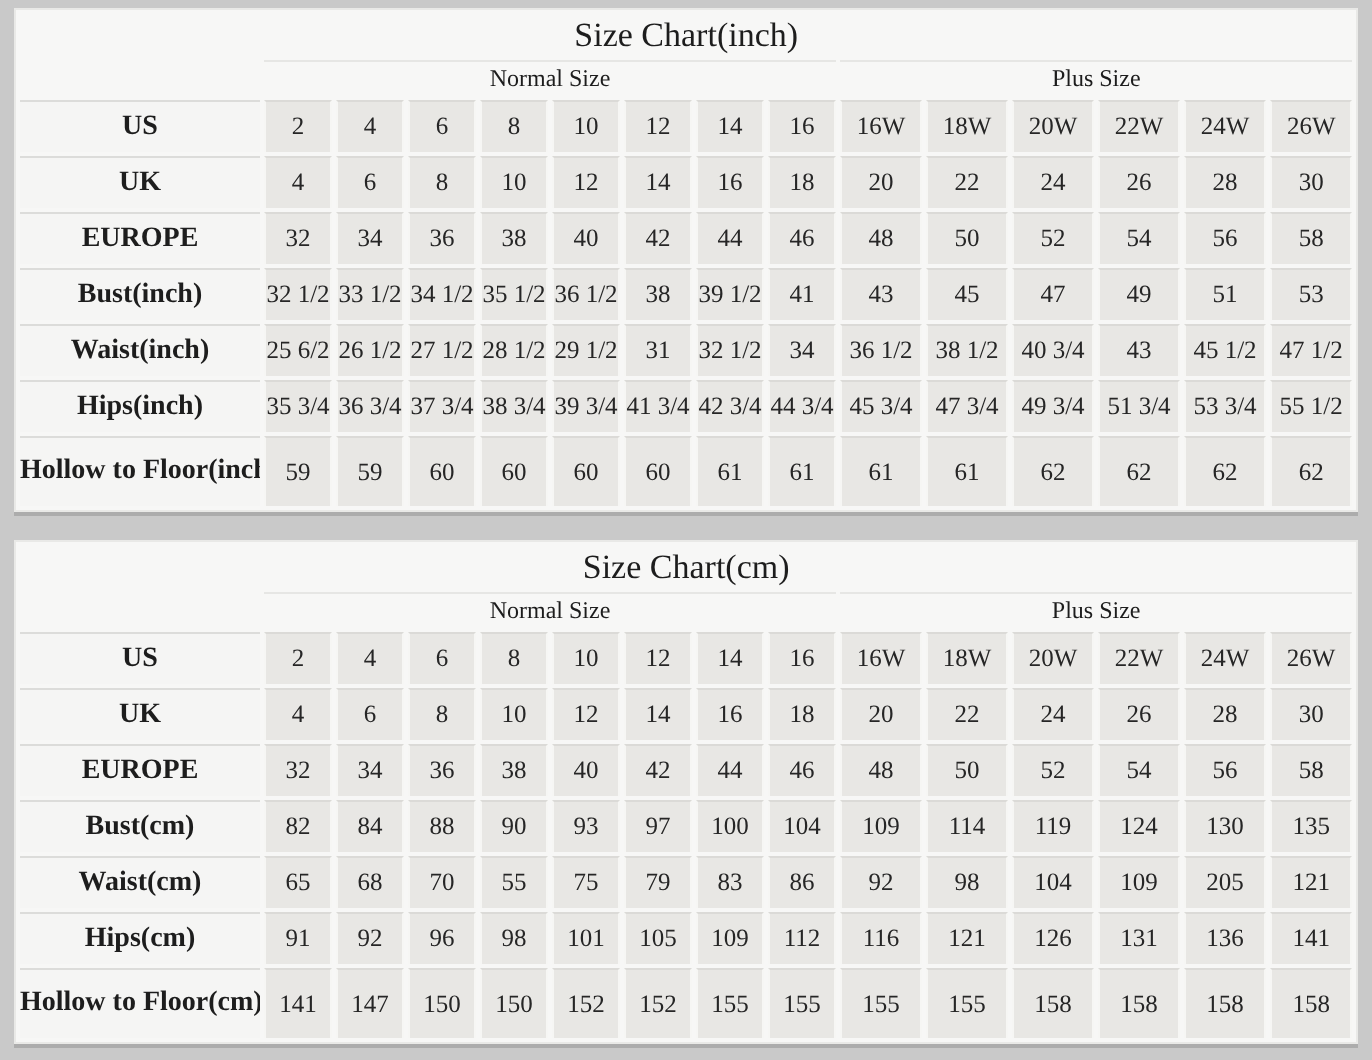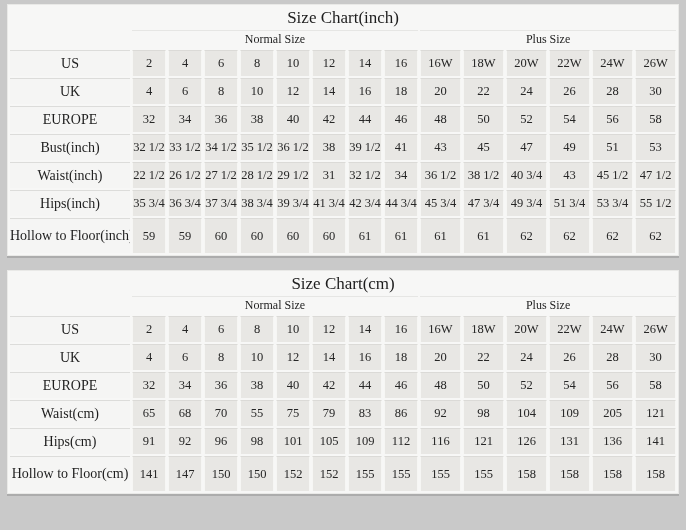--- a/index.html
+++ b/index.html
@@ -52,20 +52,21 @@
     font-size: 12px;
     height: 18px;
     background: #f7f7f6;
     border-top: 1px solid #e6e6e4;
   }
   td.label-cell {
     font-size: 14px;
     background: #f5f5f4;
     border-top: 1px solid #dcdcda;
     height: 26px;
+    font-weight: bold;
   }
   td.data-cell {
     font-size: 12.5px;
     background: #e8e7e4;
     border-top: 1px solid #dbdad7;
     border-left: 1px solid #f6f6f4;
     border-right: 1px solid #f6f6f4;
     height: 26px;
     color: #262626;
   }
@@ -166,21 +167,21 @@
             <td class="data-cell">41</td>
             <td class="data-cell">43</td>
             <td class="data-cell">45</td>
             <td class="data-cell">47</td>
             <td class="data-cell">49</td>
             <td class="data-cell">51</td>
             <td class="data-cell">53</td>
           </tr>
           <tr>
             <td class="label-cell">Waist(inch)</td>
-            <td class="data-cell">22 1/2</td>
+            <td class="data-cell">25 6/2</td>
             <td class="data-cell">26 1/2</td>
             <td class="data-cell">27 1/2</td>
             <td class="data-cell">28 1/2</td>
             <td class="data-cell">29 1/2</td>
             <td class="data-cell">31</td>
             <td class="data-cell">32 1/2</td>
             <td class="data-cell">34</td>
             <td class="data-cell">36 1/2</td>
             <td class="data-cell">38 1/2</td>
             <td class="data-cell">40 3/4</td>
@@ -298,20 +299,37 @@
             <td class="data-cell">44</td>
             <td class="data-cell">46</td>
             <td class="data-cell">48</td>
             <td class="data-cell">50</td>
             <td class="data-cell">52</td>
             <td class="data-cell">54</td>
             <td class="data-cell">56</td>
             <td class="data-cell">58</td>
           </tr>
           <tr>
+            <td class="label-cell">Bust(cm)</td>
+            <td class="data-cell">82</td>
+            <td class="data-cell">84</td>
+            <td class="data-cell">88</td>
+            <td class="data-cell">90</td>
+            <td class="data-cell">93</td>
+            <td class="data-cell">97</td>
+            <td class="data-cell">100</td>
+            <td class="data-cell">104</td>
+            <td class="data-cell">109</td>
+            <td class="data-cell">114</td>
+            <td class="data-cell">119</td>
+            <td class="data-cell">124</td>
+            <td class="data-cell">130</td>
+            <td class="data-cell">135</td>
+          </tr>
+          <tr>
             <td class="label-cell">Waist(cm)</td>
             <td class="data-cell">65</td>
             <td class="data-cell">68</td>
             <td class="data-cell">70</td>
             <td class="data-cell">55</td>
             <td class="data-cell">75</td>
             <td class="data-cell">79</td>
             <td class="data-cell">83</td>
             <td class="data-cell">86</td>
             <td class="data-cell">92</td>

